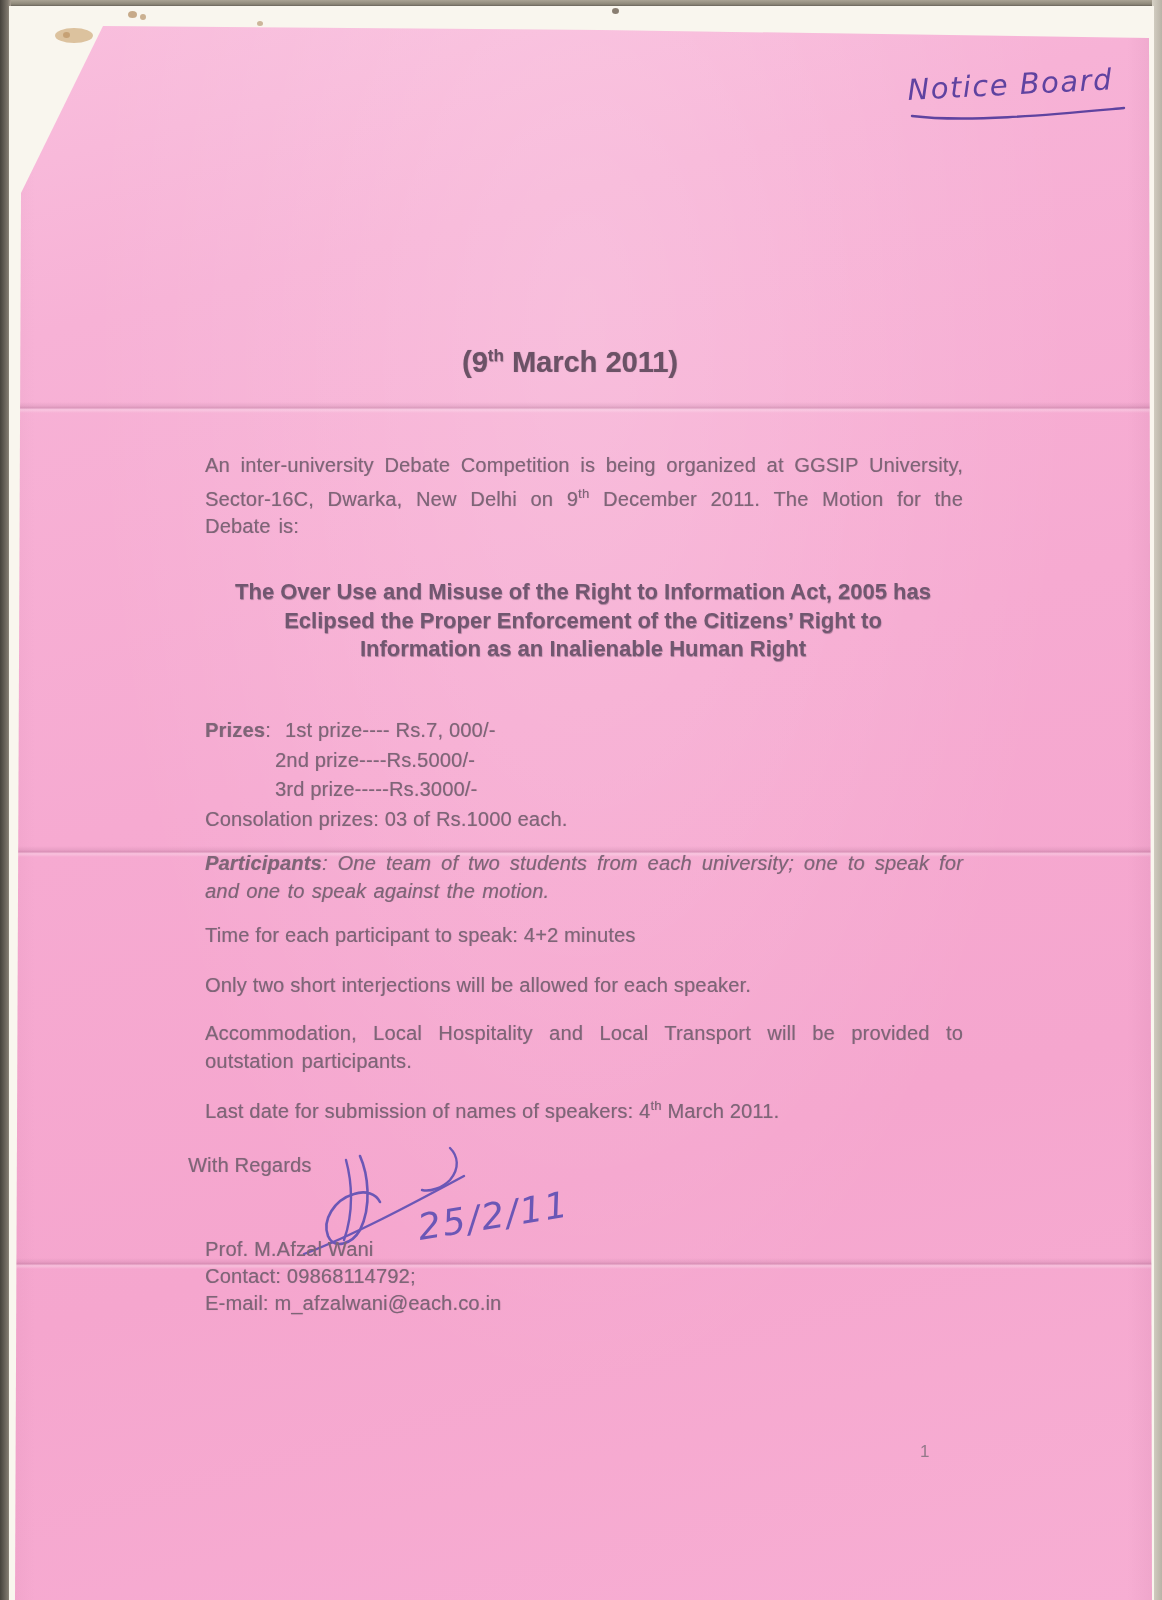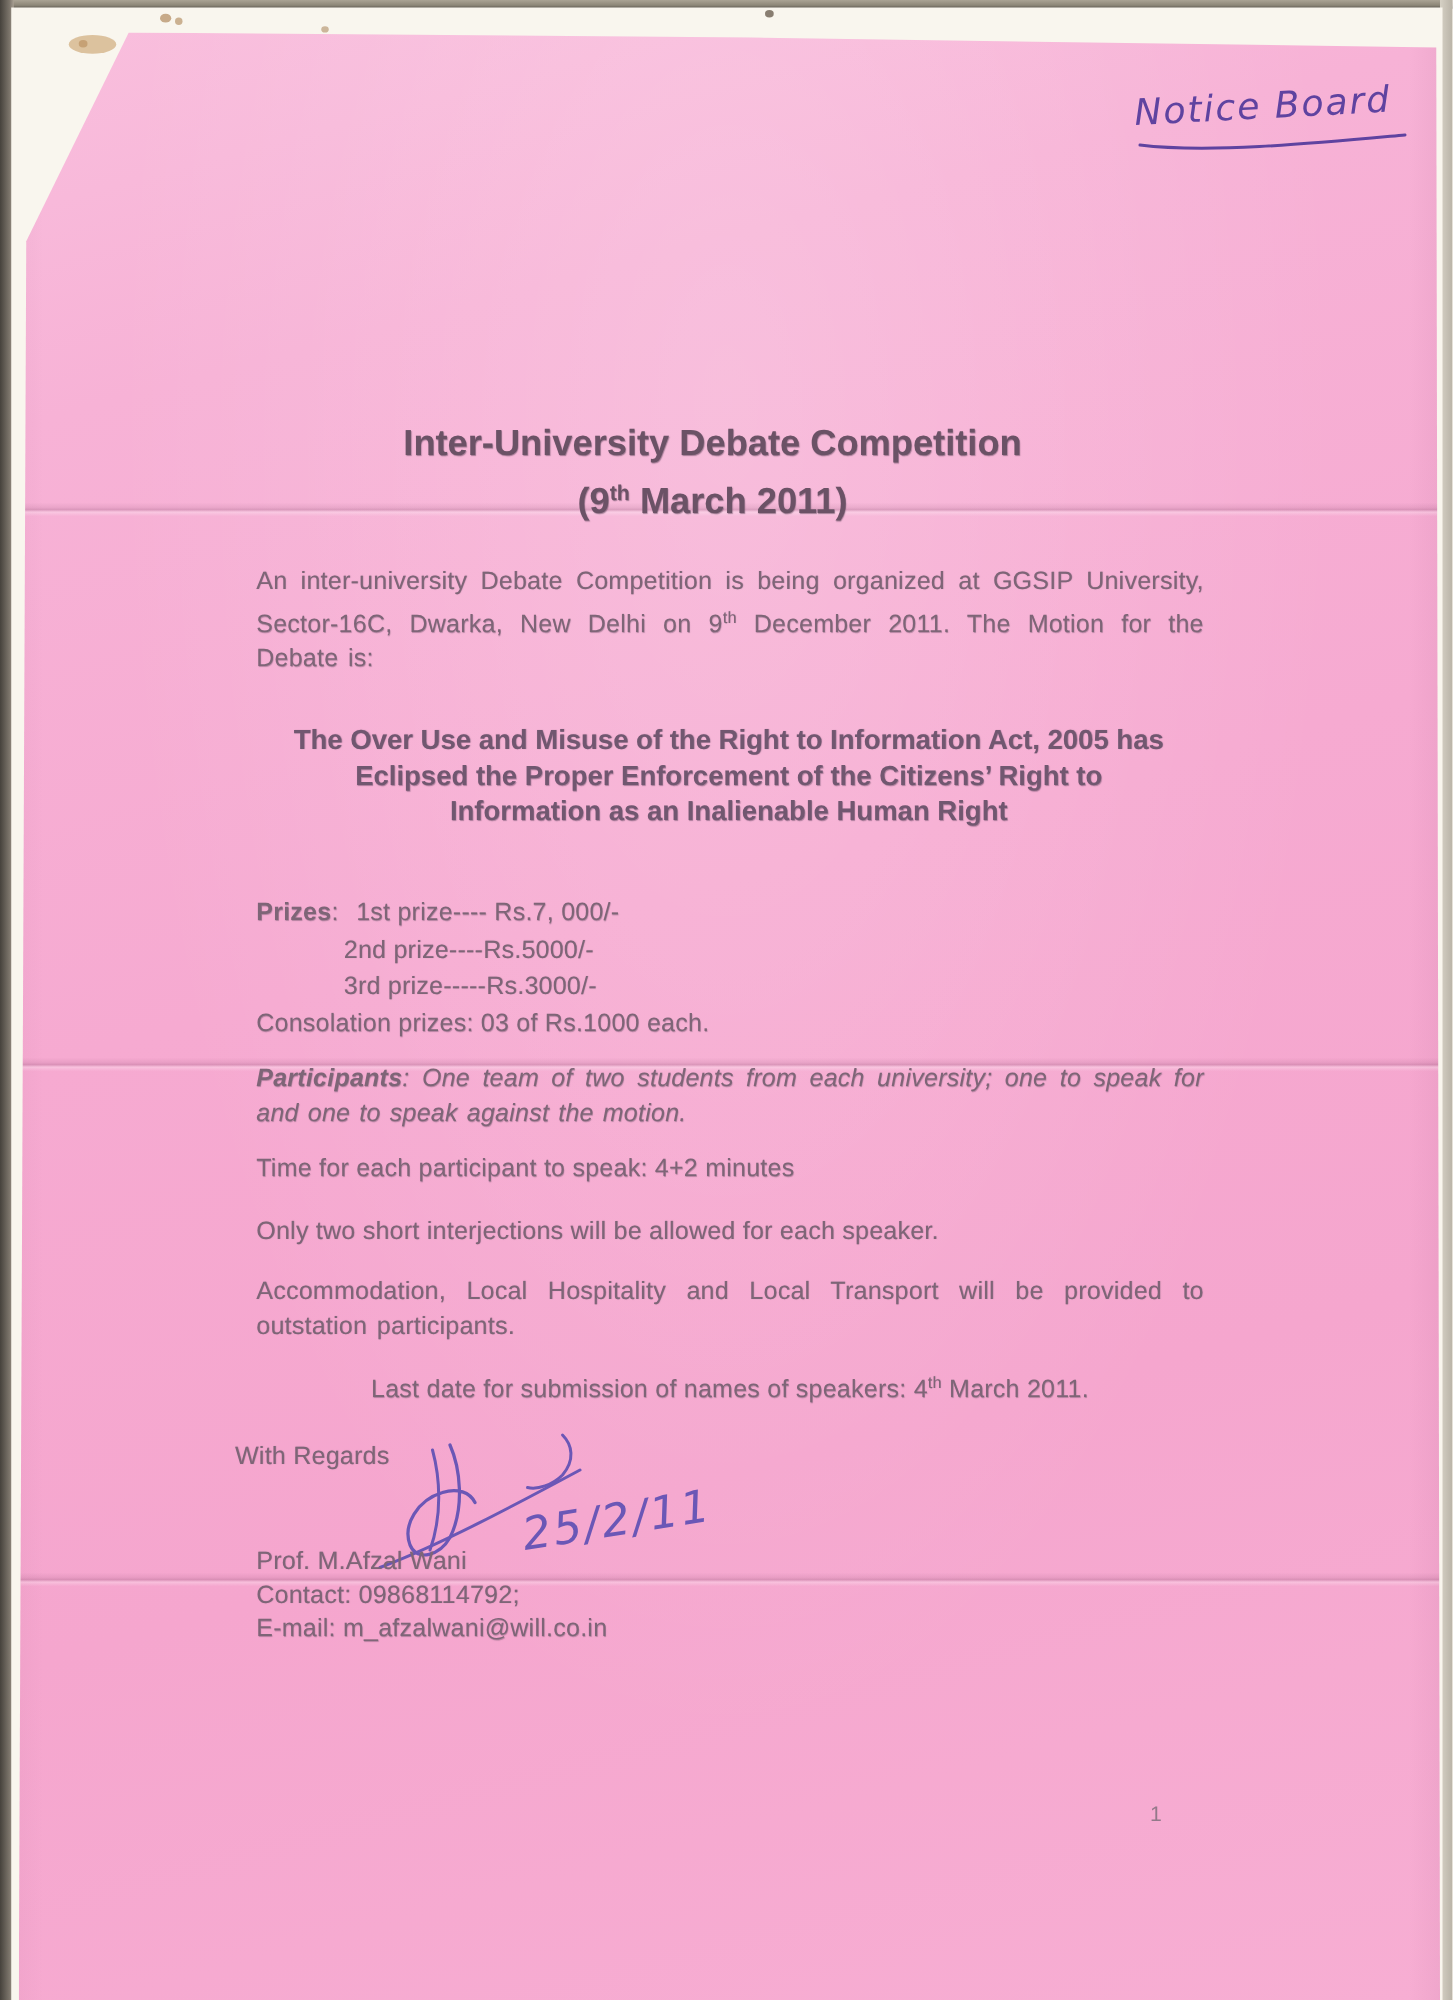--- a/index.html
+++ b/index.html
@@ -69,21 +69,20 @@
   <div class="crease" style="top:402px;"></div>
   <div class="crease" style="top:846px;"></div>
   <div class="crease" style="top:1258px;"></div>
 
   <svg class="hand-svg" style="left:898px;top:60px;" width="240" height="72" viewBox="0 0 240 72">
     <text class="hand" x="10" y="40" font-size="29" fill="#5f43a0" letter-spacing="1.5" transform="rotate(-3 10 40)">Notice Board</text>
     <path d="M14 56 C 70 63, 160 54, 226 48" stroke="#5f43a0" stroke-width="2.4" fill="none" stroke-linecap="round"></path>
   </svg>
 
   <div class="title">
-    <div>Inter-University Debate Competition</div>
     <div><span>(9</span><sup>th</sup><span> March 2011)</span></div>
   </div>
 
   <div class="para print justify" style="left:205px;top:452px;width:758px;word-spacing:2px;"><span>An inter-university Debate Competition is being organized at GGSIP University, Sector-16C, Dwarka, New Delhi on 9</span><sup>th</sup><span> December 2011. The Motion for the Debate is:</span></div>
 
   <div class="motion">The Over Use and Misuse of the Right to Information Act, 2005 has Eclipsed the Proper Enforcement of the Citizens’ Right to Information as an Inalienable Human Right</div>
 
   <div class="para print" style="left:205px;top:716px;width:700px;line-height:29.5px;">
     <div><span class="bold">Prizes</span><span>:</span><span style="margin-left:14px;">1st prize---- Rs.7, 000/-</span></div>
     <div class="prizes-item-indent">2nd prize----Rs.5000/-</div>
@@ -92,30 +91,30 @@
   </div>
 
   <div class="para print justify" style="left:205px;top:850px;width:758px;word-spacing:1.5px;font-style:italic;"><span class="bold">Participants</span><span>: One team of two students from each university; one to speak for and one to speak against the motion.</span></div>
 
   <div class="para print" style="left:205px;top:922px;width:758px;">Time for each participant to speak: 4+2 minutes</div>
 
   <div class="para print justify" style="left:205px;top:1020px;width:758px;word-spacing:2px;">Accommodation, Local Hospitality and Local Transport will be provided to outstation participants.</div>
 
   <div class="para print" style="left:205px;top:972px;width:758px;">Only two short interjections will be allowed for each speaker.</div>
 
-  <div class="para print" style="left:205px;top:1092px;width:758px;text-align:center;"><span>Last date for submission of names of speakers: 4</span><sup>th</sup><span> March 2011.</span></div>
+  <div class="para print" style="left:205px;top:1092px;width:758px;"><span>Last date for submission of names of speakers: 4</span><sup>th</sup><span> March 2011.</span></div>
 
   <div class="para print" style="left:188px;top:1152px;">With Regards</div>
 
   <svg class="hand-svg" style="left:282px;top:1138px;" width="300" height="130" viewBox="0 0 300 130">
     <path d="M78 18 C 86 36, 90 68, 78 92 C 70 106, 52 112, 46 98 C 40 82, 52 62, 72 56 C 84 52, 94 56, 98 64" stroke="#6b57b6" stroke-width="2.6" fill="none" stroke-linecap="round"></path>
     <path d="M64 22 C 70 44, 72 74, 62 102" stroke="#6b57b6" stroke-width="2.4" fill="none" stroke-linecap="round"></path>
     <path d="M22 116 C 70 98, 130 66, 182 38" stroke="#6b57b6" stroke-width="2.4" fill="none" stroke-linecap="round"></path>
     <path d="M168 10 C 176 18, 178 30, 168 42 C 160 50, 148 54, 140 52" stroke="#6b57b6" stroke-width="2.4" fill="none" stroke-linecap="round"></path>
     <text class="hand" x="138" y="102" font-size="36" fill="#6b57b6" letter-spacing="2" transform="rotate(-9 138 102)">25/2/11</text>
   </svg>
 
   <div class="para print" style="left:205px;top:1236px;">Prof. M.Afzal Wani</div>
   <div class="para print" style="left:205px;top:1263px;">Contact: 09868114792;</div>
-  <div class="para print" style="left:205px;top:1290px;">E-mail: m_afzalwani@will.co.in</div>
+  <div class="para print" style="left:205px;top:1290px;">E-mail: m_afzalwani@each.co.in</div>
 
   <div class="pageno">1</div>
 </div>
 
 </body></html>

